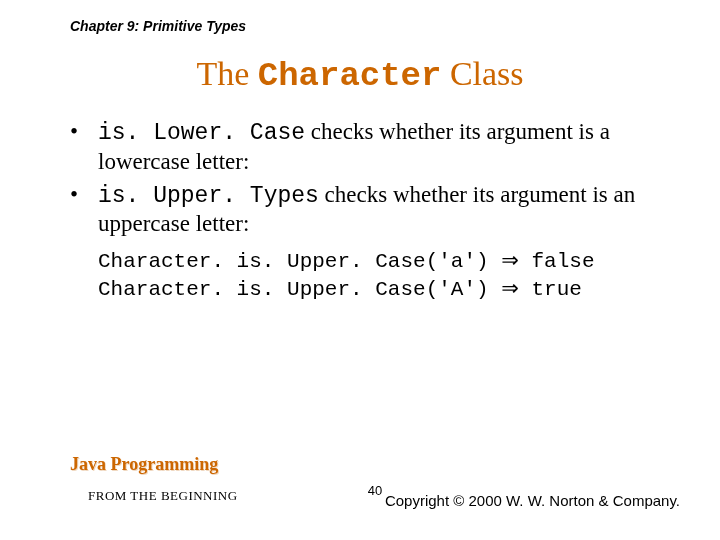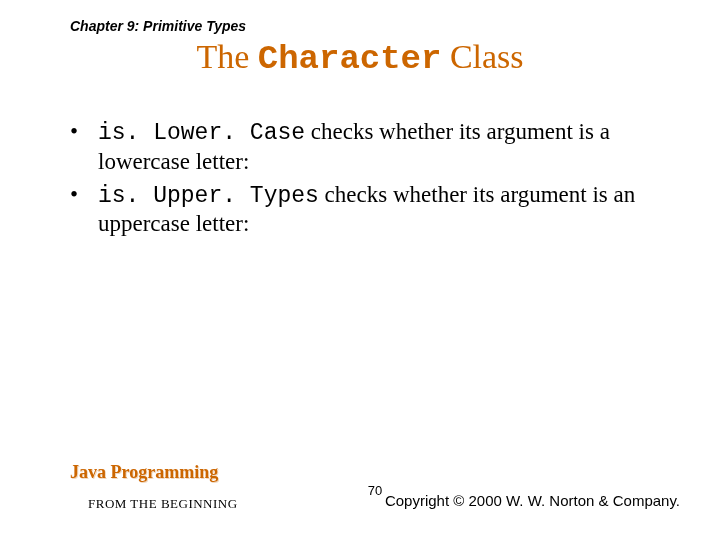--- a/index.html
+++ b/index.html
@@ -23,21 +23,21 @@
     top: 18px;
     left: 70px;
     font-family: Arial, Helvetica, sans-serif;
     font-size: 14px;
     font-weight: bold;
     font-style: italic;
     color: #000;
   }
   .title {
     position: absolute;
-    top: 38px;
+    top: 55px;
     left: 0;
     width: 720px;
     text-align: center;
     font-size: 34px;
     color: #cc6600;
     font-family: "Times New Roman", Times, serif;
   }
   .title .mono {
     font-family: "Courier New", Courier, monospace;
     font-weight: bold;
@@ -78,21 +78,21 @@
   .footer {
     position: absolute;
     left: 70px;
     right: 40px;
     bottom: 20px;
     height: 50px;
   }
   .footer-left {
     position: absolute;
     left: 0;
-    bottom: 8px;
+    bottom: 16px;
   }
   .jp {
     font-family: "Times New Roman", serif;
     font-weight: bold;
     font-size: 18px;
     color: #cc6600;
     text-shadow: 1px 1px 0 #f0d8c0;
   }
   .ftb {
     font-family: Liberation Serif, serif;
@@ -142,27 +142,29 @@
     </div>
 
 
     <div class="bullet">
       <div class="bmark">•</div>
       <div class="btext">
         <span class="mono">is. Upper. Types</span><span> checks whether its argument is an uppercase letter:</span>
       </div>
     </div>
 
+    <div class="code"><span>Character. is. Upper. Case('a')</span> <span class="arrow">⇒</span> <span>false</span>
+<span>Character. is. Upper. Case('A')</span> <span class="arrow">⇒</span> <span>true</span></div>
 
   </div>
 
   <div class="footer">
     <div class="footer-left">
       <div class="jp">Java Programming</div>
       <div class="ftb">FROM THE BEGINNING</div>
     </div>
-    <div class="footer-center">70</div>
+    <div class="footer-center">40</div>
     <div class="footer-right">
       <div>Copyright © 2000 W. W. Norton &amp; Company.</div>
     </div>
   </div>
 
 </div>
 
 </body></html>

